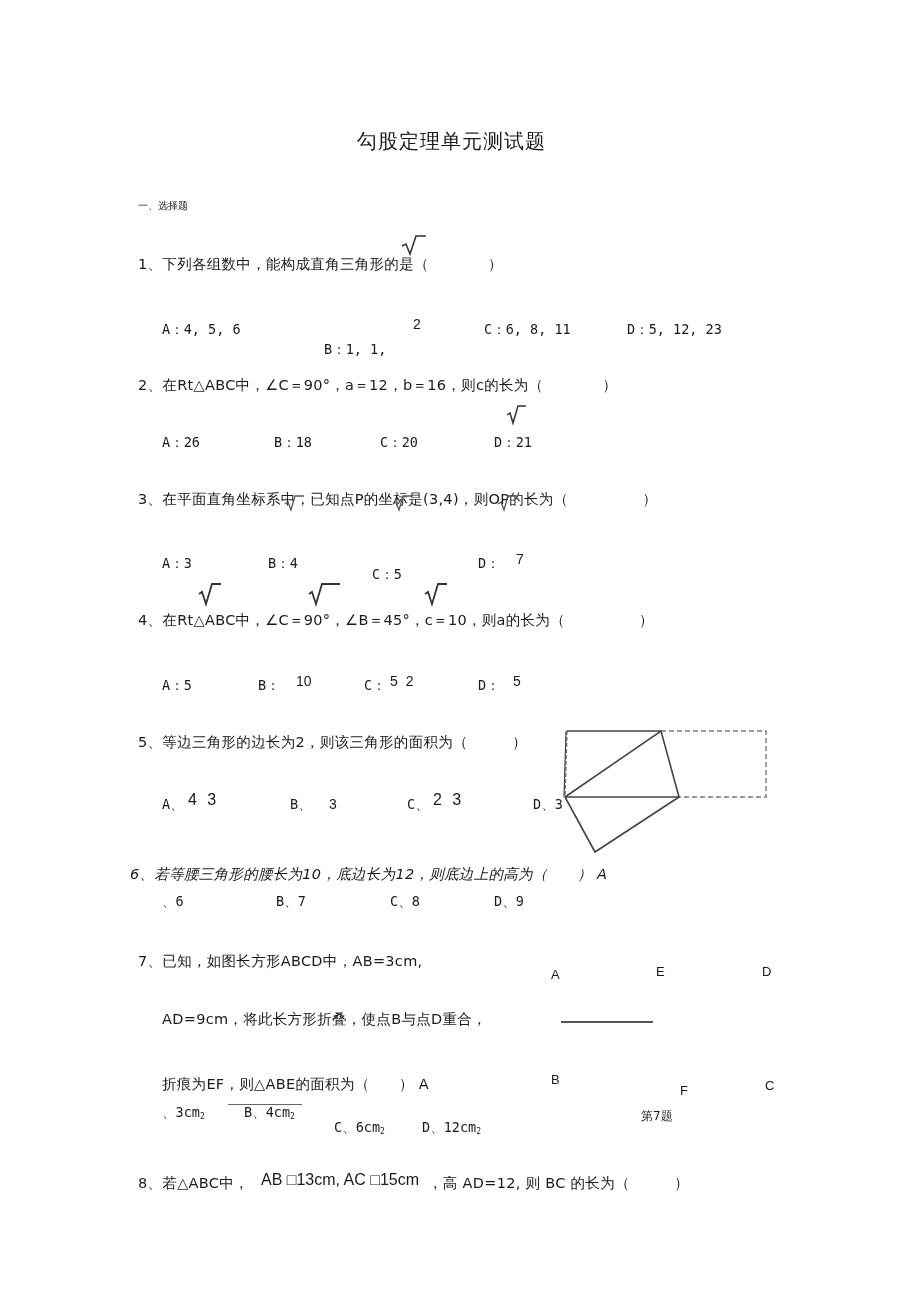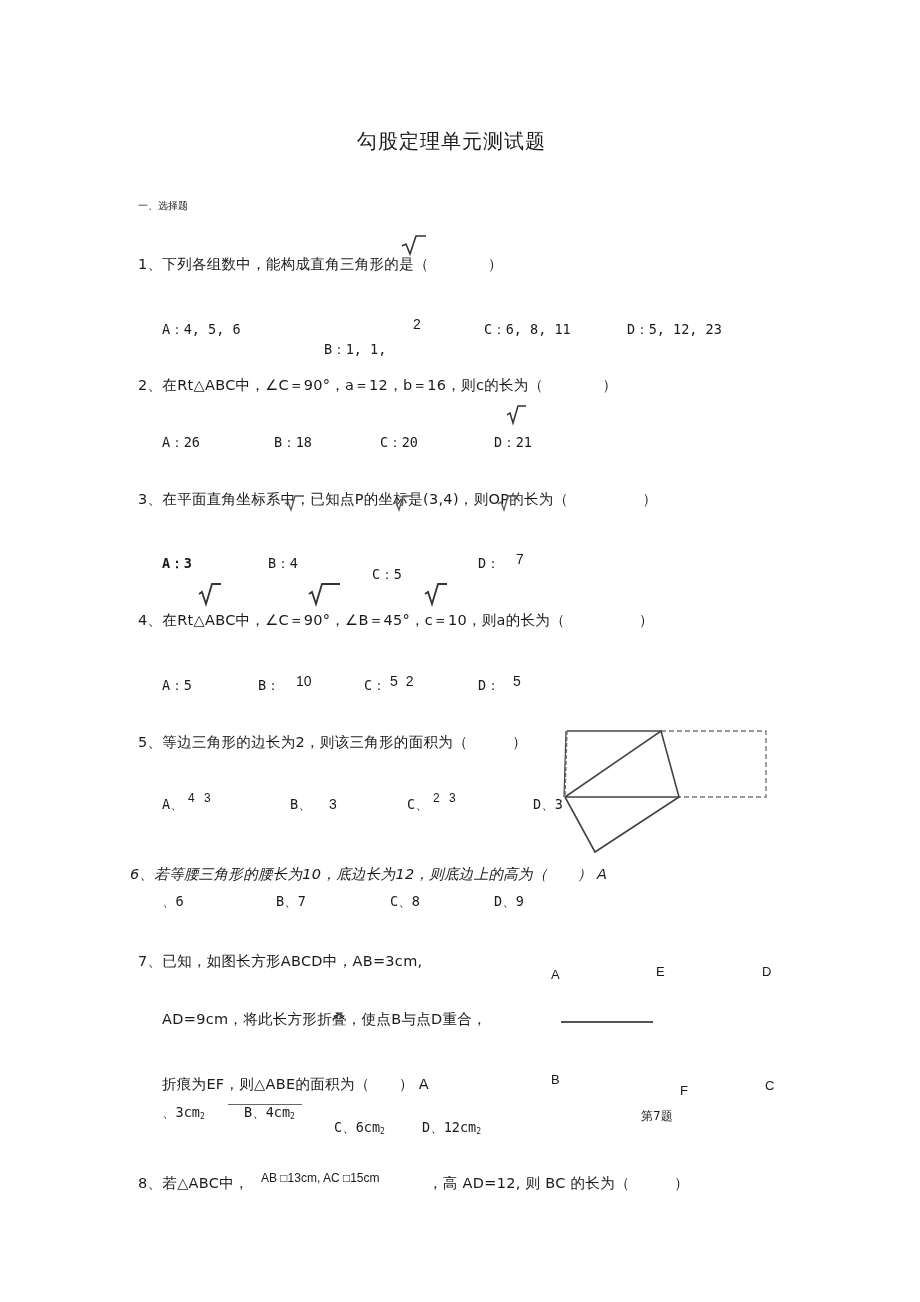--- a/index.html
+++ b/index.html
@@ -4,21 +4,21 @@
 <style>
   html, body { margin: 0; padding: 0; background: #ffffff; }
   body { width: 920px; height: 1302px; position: relative; overflow: hidden;
          font-family: "DejaVu Sans", "Liberation Sans", sans-serif; color: #1a1a1a; }
   .abs { position: absolute; white-space: nowrap; }
   .title { font-size: 20px; letter-spacing: 1px; }
   .section { font-size: 10px; font-weight: normal; }
   .q { font-size: 14.5px; letter-spacing: 0.3px; }
   .opt { font-family: "DejaVu Sans Mono", "Liberation Mono", monospace; font-size: 13.5px; }
   .num { font-family: "Liberation Sans", sans-serif; font-size: 14px; }
-  .big { font-family: "Liberation Sans", sans-serif; font-size: 12px; }
+  .big { font-family: "Liberation Sans", sans-serif; font-size: 16px; }
   .lbl { font-family: "Liberation Sans", sans-serif; font-size: 13px; }
   .sub { font-size: 8px; vertical-align: -2px; }
   svg { position: absolute; overflow: visible; }
 </style>
 </head>
 <body>
 
 <div class="abs title" style="left:357px; top:128px;">勾股定理单元测试题</div>
 <div class="abs section" style="left:138px; top:199px;">一、选择题</div>
 
@@ -44,21 +44,21 @@
 <div class="abs q" style="left:138px; top:490px;">3、在平面直角坐标系中，已知点P的坐标是(3,4)，则OP的长为（　　　　　）</div>
 <svg style="left:284px; top:492px;" width="24" height="20">
     <path d="M1 12 L4 10 L7 18 L11 4 L20 4" fill="none" stroke="#555" stroke-width="1.3"></path>
   </svg>
 <svg style="left:392px; top:492px;" width="24" height="20">
     <path d="M1 12 L4 10 L7 18 L11 4 L20 4" fill="none" stroke="#555" stroke-width="1.3"></path>
   </svg>
 <svg style="left:497px; top:492px;" width="24" height="20">
     <path d="M1 12 L4 10 L7 18 L11 4 L20 4" fill="none" stroke="#555" stroke-width="1.3"></path>
   </svg>
-<div class="abs opt" style="left:162px; top:555px;font-weight:bold;">A：3</div>
+<div class="abs opt" style="left:162px; top:555px;">A：3</div>
 <div class="abs opt" style="left:268px; top:555px;">B：4</div>
 <div class="abs opt" style="left:372px; top:555px;margin-top:11px;">C：5</div>
 <div class="abs opt" style="left:478px; top:555px;">D：</div>
 <div class="abs num" style="left:516px; top:551px;">7</div>
 
 <svg style="left:198px; top:582px;" width="26" height="24">
     <path d="M1 12 L4 10 L8 22 L14 2 L23 2" fill="none" stroke="#333" stroke-width="1.8"></path>
   </svg>
 <svg style="left:308px; top:582px;" width="36" height="24">
     <path d="M1 12 L4 10 L8 22 L14 2 L32 2" fill="none" stroke="#333" stroke-width="1.8"></path>

